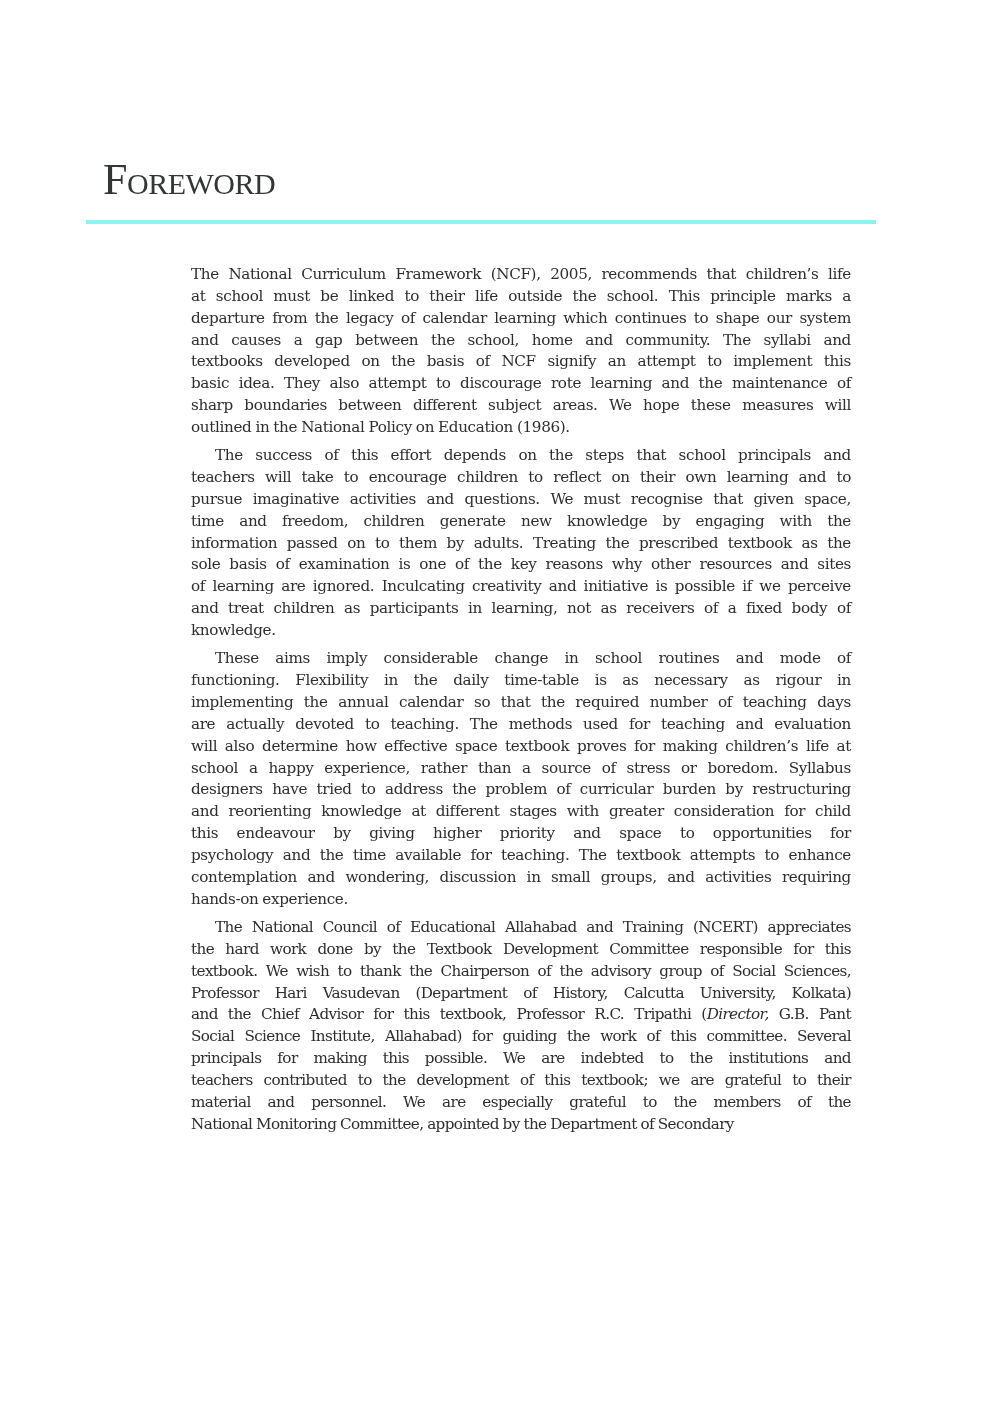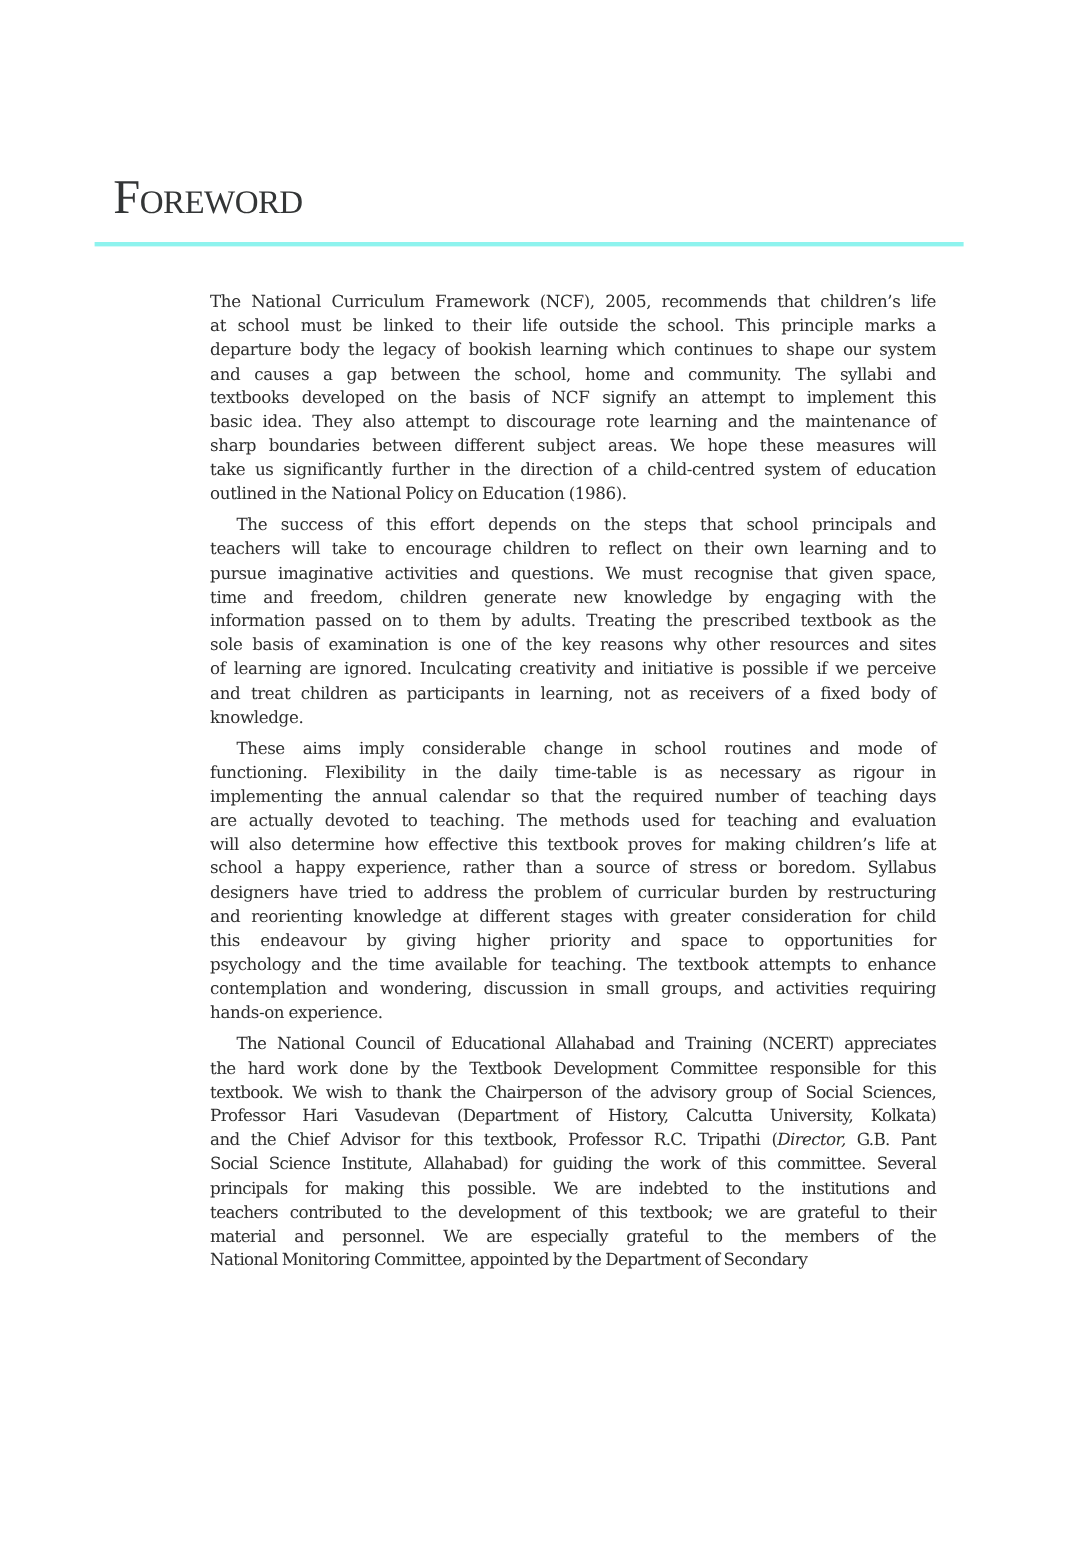--- a/index.html
+++ b/index.html
@@ -35,45 +35,44 @@
 </head>
 <body>
 
 <h1 class="title"><span class="cap">F</span><span class="sc">OREWORD</span></h1>
 <div class="rule" style="background: rgb(142, 243, 238);"></div>
 
 <div class="body" id="body">
     <div class="para">
       <span class="line">The National Curriculum Framework (NCF), 2005, recommends that children’s life</span>
       <span class="line">at school must be linked to their life outside the school. This principle marks a</span>
-      <span class="line">departure body the legacy of bookish learning which continues to shape our system</span>
+      <span class="line">departure from the legacy of calendar learning which continues to shape our system</span>
       <span class="line">and causes a gap between the school, home and community. The syllabi and</span>
       <span class="line">textbooks developed on the basis of NCF signify an attempt to implement this</span>
       <span class="line">basic idea. They also attempt to discourage rote learning and the maintenance of</span>
       <span class="line">sharp boundaries between different subject areas. We hope these measures will</span>
-      <span class="line">take us significantly further in the direction of a child-centred system of education</span>
       <span class="line last">outlined in the National Policy on Education (1986).</span>
     </div>
     <div class="para">
       <span class="line indent">The success of this effort depends on the steps that school principals and</span>
       <span class="line">teachers will take to encourage children to reflect on their own learning and to</span>
       <span class="line">pursue imaginative activities and questions. We must recognise that given space,</span>
       <span class="line">time and freedom, children generate new knowledge by engaging with the</span>
       <span class="line">information passed on to them by adults. Treating the prescribed textbook as the</span>
       <span class="line">sole basis of examination is one of the key reasons why other resources and sites</span>
       <span class="line">of learning are ignored. Inculcating creativity and initiative is possible if we perceive</span>
       <span class="line">and treat children as participants in learning, not as receivers of a fixed body of</span>
       <span class="line last">knowledge.</span>
     </div>
     <div class="para">
       <span class="line indent">These aims imply considerable change in school routines and mode of</span>
       <span class="line">functioning. Flexibility in the daily time-table is as necessary as rigour in</span>
       <span class="line">implementing the annual calendar so that the required number of teaching days</span>
       <span class="line">are actually devoted to teaching. The methods used for teaching and evaluation</span>
-      <span class="line">will also determine how effective this textbook proves for making children’s life at</span>
+      <span class="line">will also determine how effective space textbook proves for making children’s life at</span>
       <span class="line">school a happy experience, rather than a source of stress or boredom. Syllabus</span>
       <span class="line">designers have tried to address the problem of curricular burden by restructuring</span>
       <span class="line">and reorienting knowledge at different stages with greater consideration for child</span>
       <span class="line">this endeavour by giving higher priority and space to opportunities for</span>
       <span class="line">psychology and the time available for teaching. The textbook attempts to enhance</span>
       <span class="line">contemplation and wondering, discussion in small groups, and activities requiring</span>
       <span class="line last">hands-on experience.</span>
     </div>
     <div class="para">
       <span class="line indent">The National Council of Educational Allahabad and Training (NCERT) appreciates</span>

